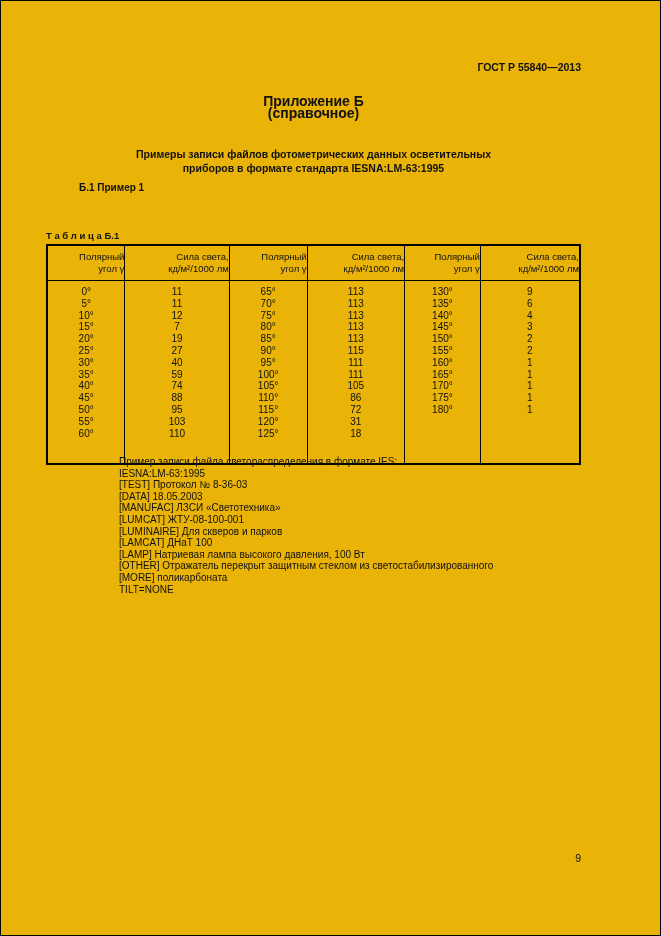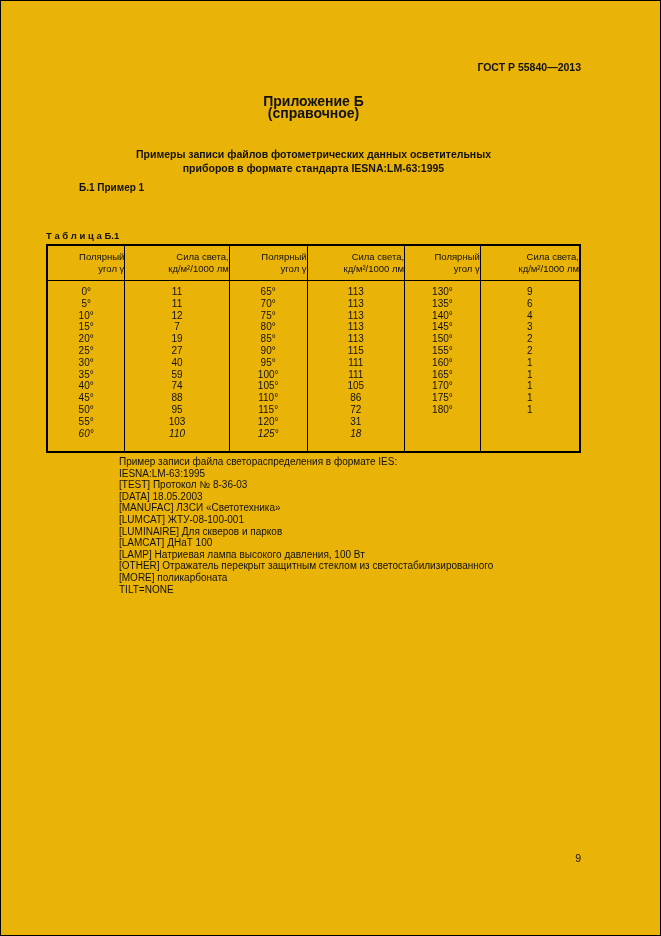--- a/index.html
+++ b/index.html
@@ -49,21 +49,21 @@
     border-left:1px solid #000;
     border-right:1px solid #000;
     text-align:center;
     line-height:11.8px;
     padding:0 2px;
     height:11.8px;
     overflow:hidden;
     white-space:nowrap;
   }
   .data tbody tr:first-child td { padding-top:5px; }
-  .data tbody tr:last-child td { padding-bottom:12px;font-style:italic; }
+  .data tbody tr:last-child td { padding-bottom:24px; }
 
   .ies { position:absolute; top:455px; left:33px; font-size:10px; line-height:11.6px;padding-left:40px; }
   .ies-line { white-space:nowrap; }
 
   .page-number { position:absolute; top:851px; right:0; font-size:10.5px; }
 </style>
 </head>
 <body>
 
 <div class="page">

